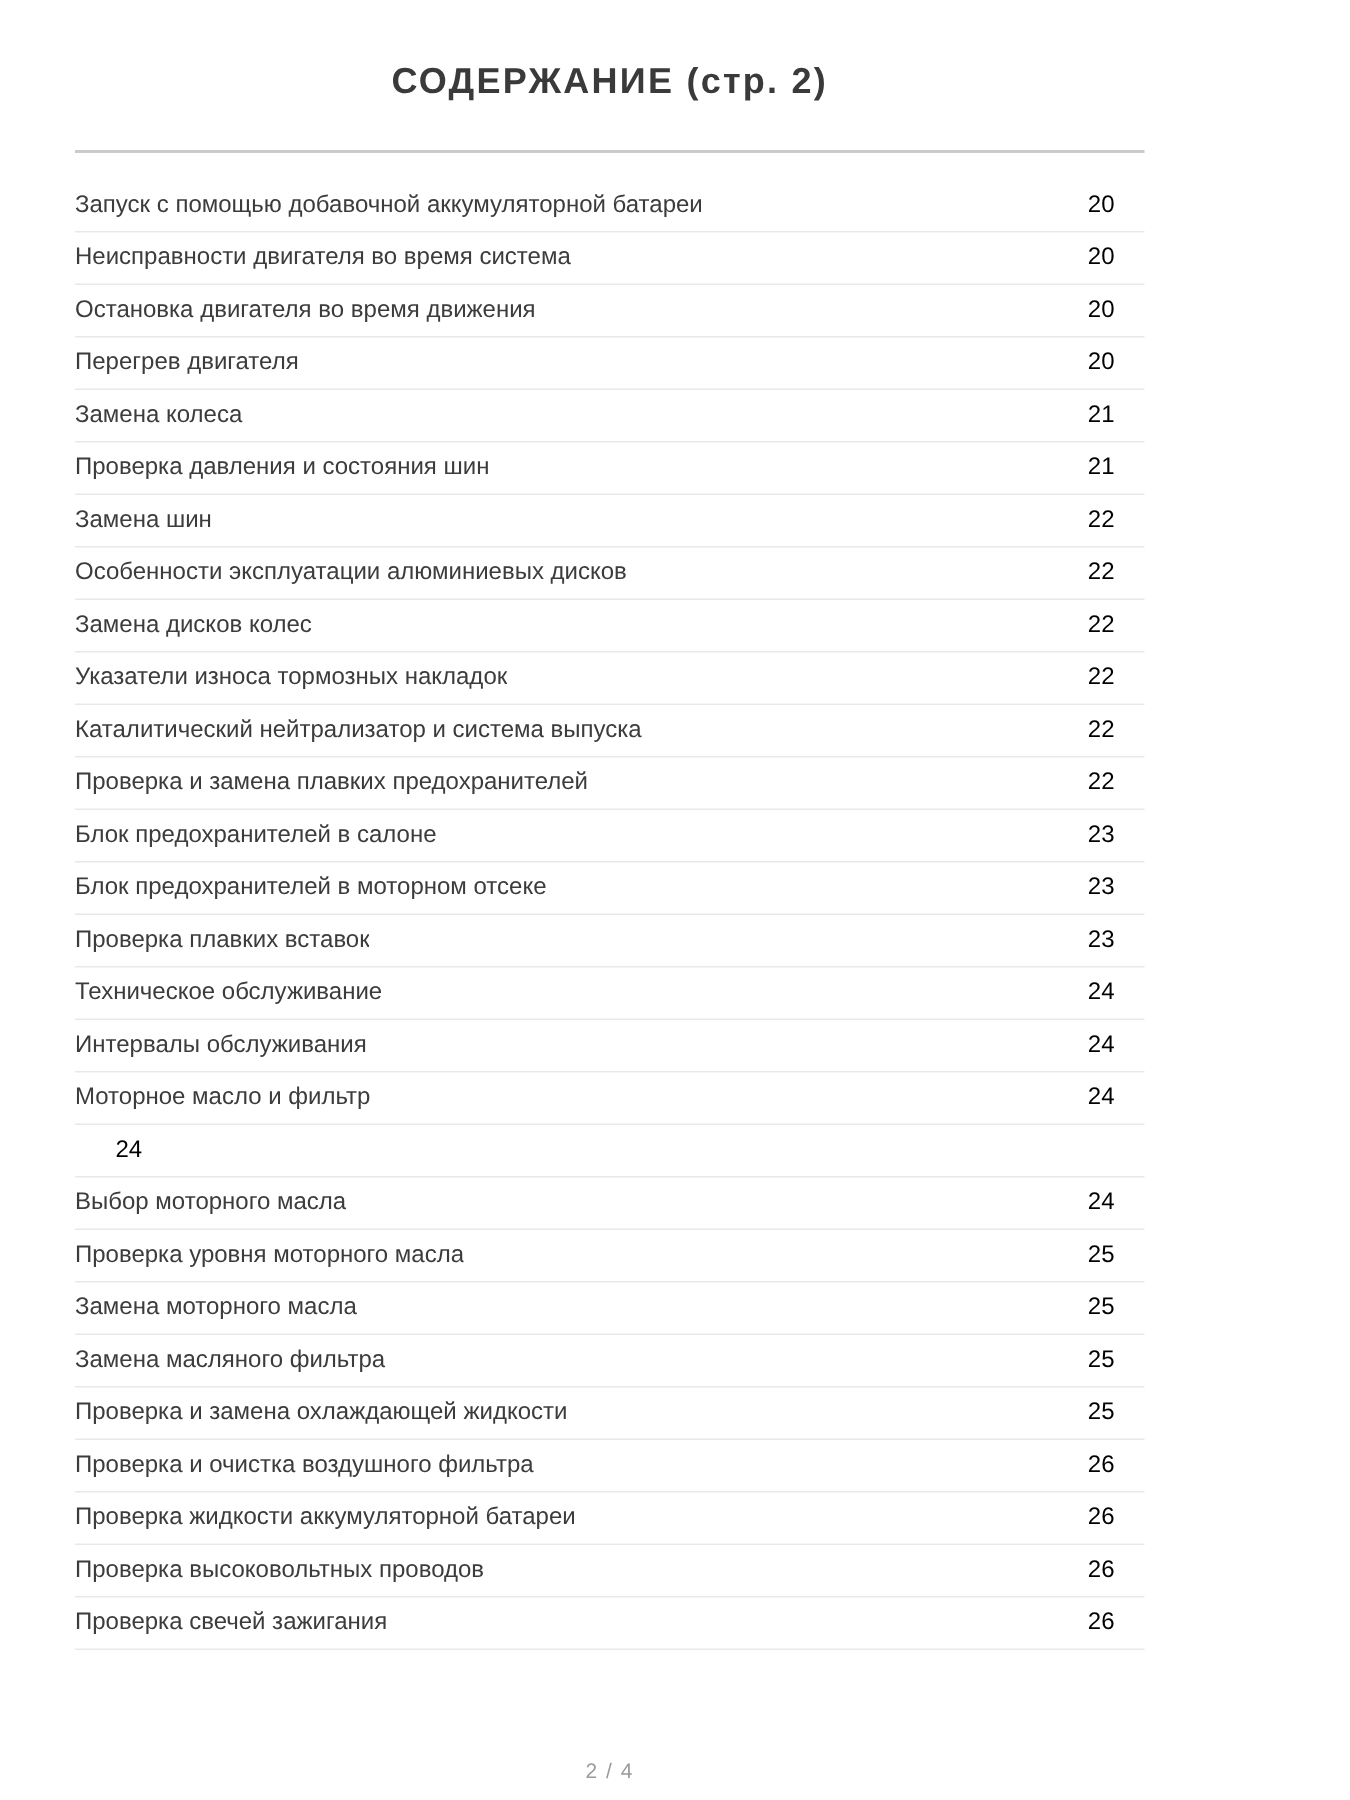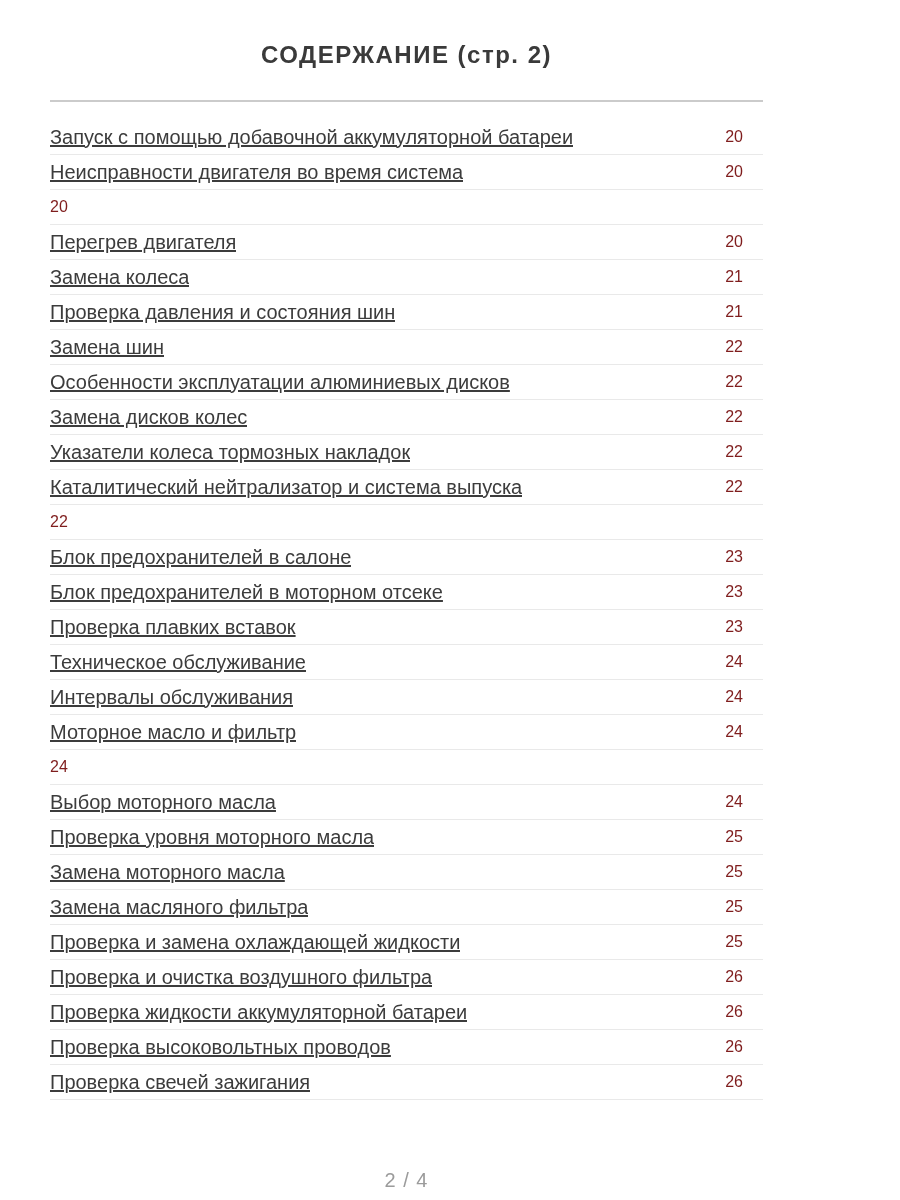--- a/index.html
+++ b/index.html
@@ -35,36 +35,36 @@
   }
   .toc-row {
     display: flex;
     justify-content: space-between;
     align-items: center;
     height: 34px;
     border-bottom: 1px solid #e9e9e9;
     cursor: pointer;
   }
   .toc-label {
-    font-size: 20px;
+    font-size: 16px;
     color: #3c3c3c;
     white-space: nowrap;
     overflow: hidden;
-    text-decoration: underline;
   }
   .toc-page {
     font-size: 16px;
-    color: #7f1d1d;
+    color: #000000;
     padding-right: 20px;
     flex-shrink: 0;
+    margin-left: 27px;
   }
   .pager {
     margin-top: 72px;
     text-align: center;
-    font-size: 20px;
+    font-size: 14px;
     line-height: 16px;
     color: #9b9b9b;
     letter-spacing: 1px;
   }
 </style>
 </head>
 <body>
 
 <div class="page">
 
@@ -77,20 +77,21 @@
     <span class="toc-label">Запуск с помощью добавочной аккумуляторной батареи</span>
     <span class="toc-page">20</span>
   </div>
 
   <div class="toc-row">
     <span class="toc-label">Неисправности двигателя во время система</span>
     <span class="toc-page">20</span>
   </div>
 
   <div class="toc-row">
+    <span class="toc-label">Остановка двигателя во время движения</span>
     <span class="toc-page">20</span>
   </div>
 
   <div class="toc-row">
     <span class="toc-label">Перегрев двигателя</span>
     <span class="toc-page">20</span>
   </div>
 
   <div class="toc-row">
     <span class="toc-label">Замена колеса</span>
@@ -111,30 +112,31 @@
     <span class="toc-label">Особенности эксплуатации алюминиевых дисков</span>
     <span class="toc-page">22</span>
   </div>
 
   <div class="toc-row">
     <span class="toc-label">Замена дисков колес</span>
     <span class="toc-page">22</span>
   </div>
 
   <div class="toc-row">
-    <span class="toc-label">Указатели колеса тормозных накладок</span>
+    <span class="toc-label">Указатели износа тормозных накладок</span>
     <span class="toc-page">22</span>
   </div>
 
   <div class="toc-row">
     <span class="toc-label">Каталитический нейтрализатор и система выпуска</span>
     <span class="toc-page">22</span>
   </div>
 
   <div class="toc-row">
+    <span class="toc-label">Проверка и замена плавких предохранителей</span>
     <span class="toc-page">22</span>
   </div>
 
   <div class="toc-row">
     <span class="toc-label">Блок предохранителей в салоне</span>
     <span class="toc-page">23</span>
   </div>
 
   <div class="toc-row">
     <span class="toc-label">Блок предохранителей в моторном отсеке</span>

